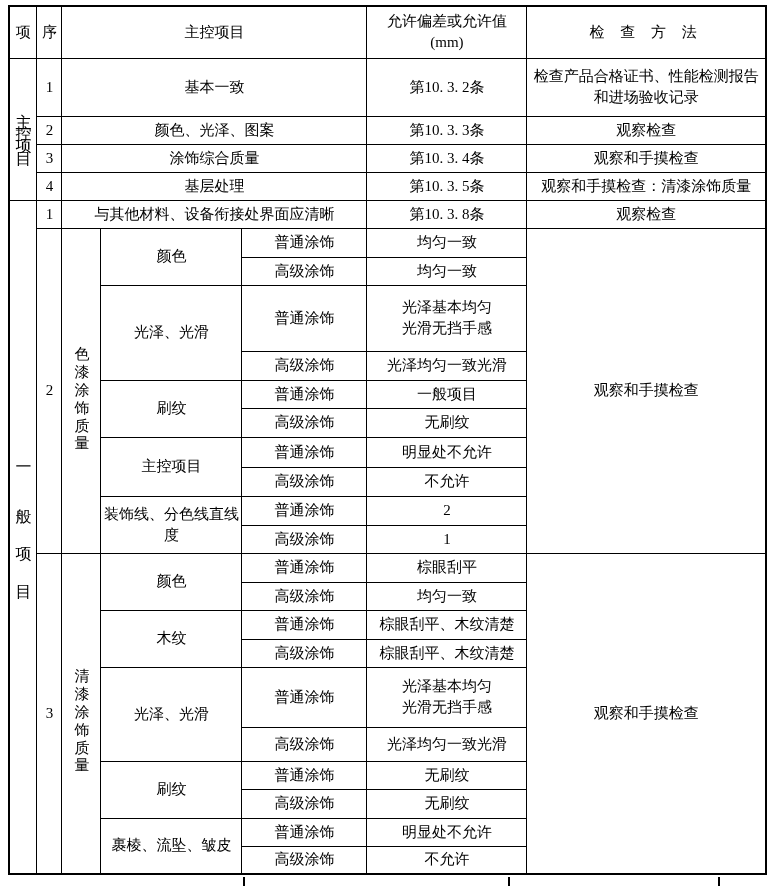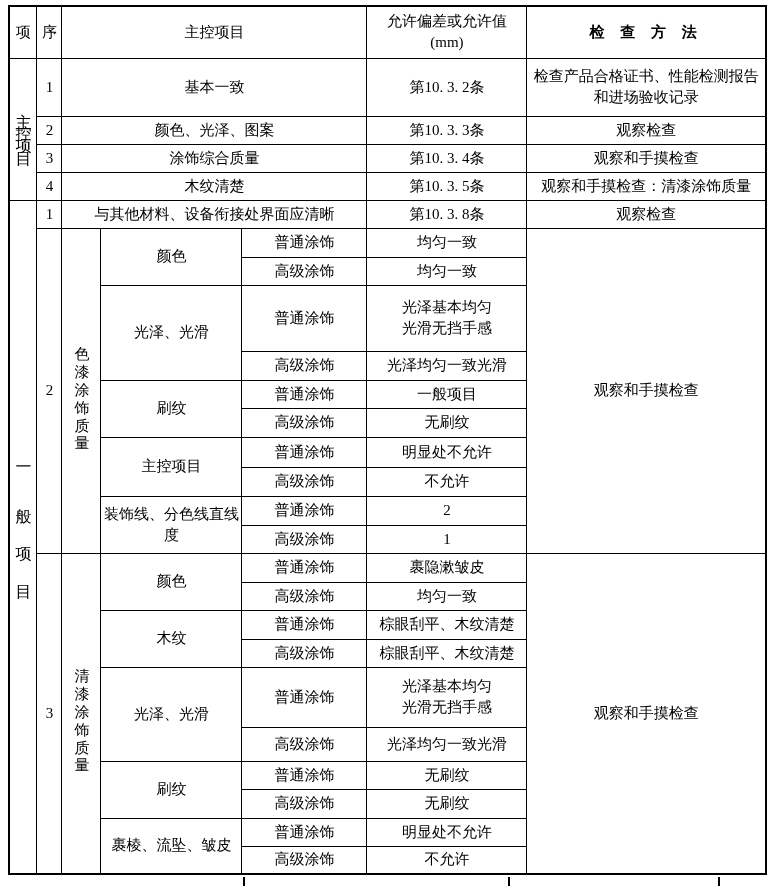--- a/index.html
+++ b/index.html
@@ -1,21 +1,21 @@
 <!DOCTYPE html>
 <html><head>
 <meta charset="utf-8">
 <style>
   html,body{margin:0;padding:0;background:#ffffff;}
   body{width:767px;height:886px;font-family:"Liberation Serif","DejaVu Serif",serif;color:#000;}
   .sheet{position:relative;width:767px;height:886px;background:#fff;overflow:hidden;}
   table.grid{position:absolute;left:8px;top:5px;border-collapse:collapse;table-layout:fixed;border:2px solid #000;background:#fff;}
   table.grid td{border:1px solid #000;text-align:center;vertical-align:middle;font-size:15px;line-height:1.4;padding:0 2px;color:#000;overflow:hidden;}
   td.hdr{font-size:16px;}
-  td.lspace{letter-spacing:6px;font-weight:bold;}
+  td.lspace{letter-spacing:6px;}
   .pre{white-space:pre-line;}
   .vert{writing-mode:vertical-rl;text-orientation:upright;margin:0 auto;display:inline-block;}
   .vert-main{letter-spacing:13px;font-size:16px;}
   .vert-general{letter-spacing:38px;font-size:16px;}
   .vert-group{letter-spacing:18px;font-size:15px;}
   td.leftfill{padding:0 1px;margin-top:40px;}
   .stub{position:absolute;width:2px;height:9px;background:#000;}
   .stub-a{left:243px;top:877px;}
   .stub-b{left:508px;top:877px;}
   .stub-c{left:718px;top:877px;}
@@ -61,21 +61,21 @@
       <td>观察检查</td>
     </tr>
     <tr style="height:28px">
       <td>3</td>
       <td colspan="3">涂饰综合质量</td>
       <td>第10. 3. 4条</td>
       <td>观察和手摸检查</td>
     </tr>
     <tr style="height:28px">
       <td>4</td>
-      <td colspan="3">木纹清楚</td>
+      <td colspan="3">基层处理</td>
       <td>第10. 3. 5条</td>
       <td class="leftfill">观察和手摸检查：清漆涂饰质量</td>
     </tr>
 
     <tr style="height:28px">
       <td rowspan="21"><span class="vert vert-general">一般项目</span></td>
       <td>1</td>
       <td colspan="3">与其他材料、设备衔接处界面应清晰</td>
       <td>第10. 3. 8条</td>
       <td>观察检查</td>
@@ -129,21 +129,21 @@
     <tr style="height:28px">
       <td>高级涂饰</td>
       <td>1</td>
     </tr>
 
     <tr style="height:29px">
       <td rowspan="10">3</td>
       <td rowspan="10"><span class="vert vert-group">清漆涂饰质量</span></td>
       <td rowspan="2">颜色</td>
       <td>普通涂饰</td>
-      <td>裹隐漱皱皮</td>
+      <td>棕眼刮平</td>
       <td rowspan="10">观察和手摸检查</td>
     </tr>
     <tr style="height:28px">
       <td>高级涂饰</td>
       <td>均匀一致</td>
     </tr>
     <tr style="height:29px">
       <td rowspan="2">木纹</td>
       <td>普通涂饰</td>
       <td class="leftfill">棕眼刮平、木纹清楚</td>

